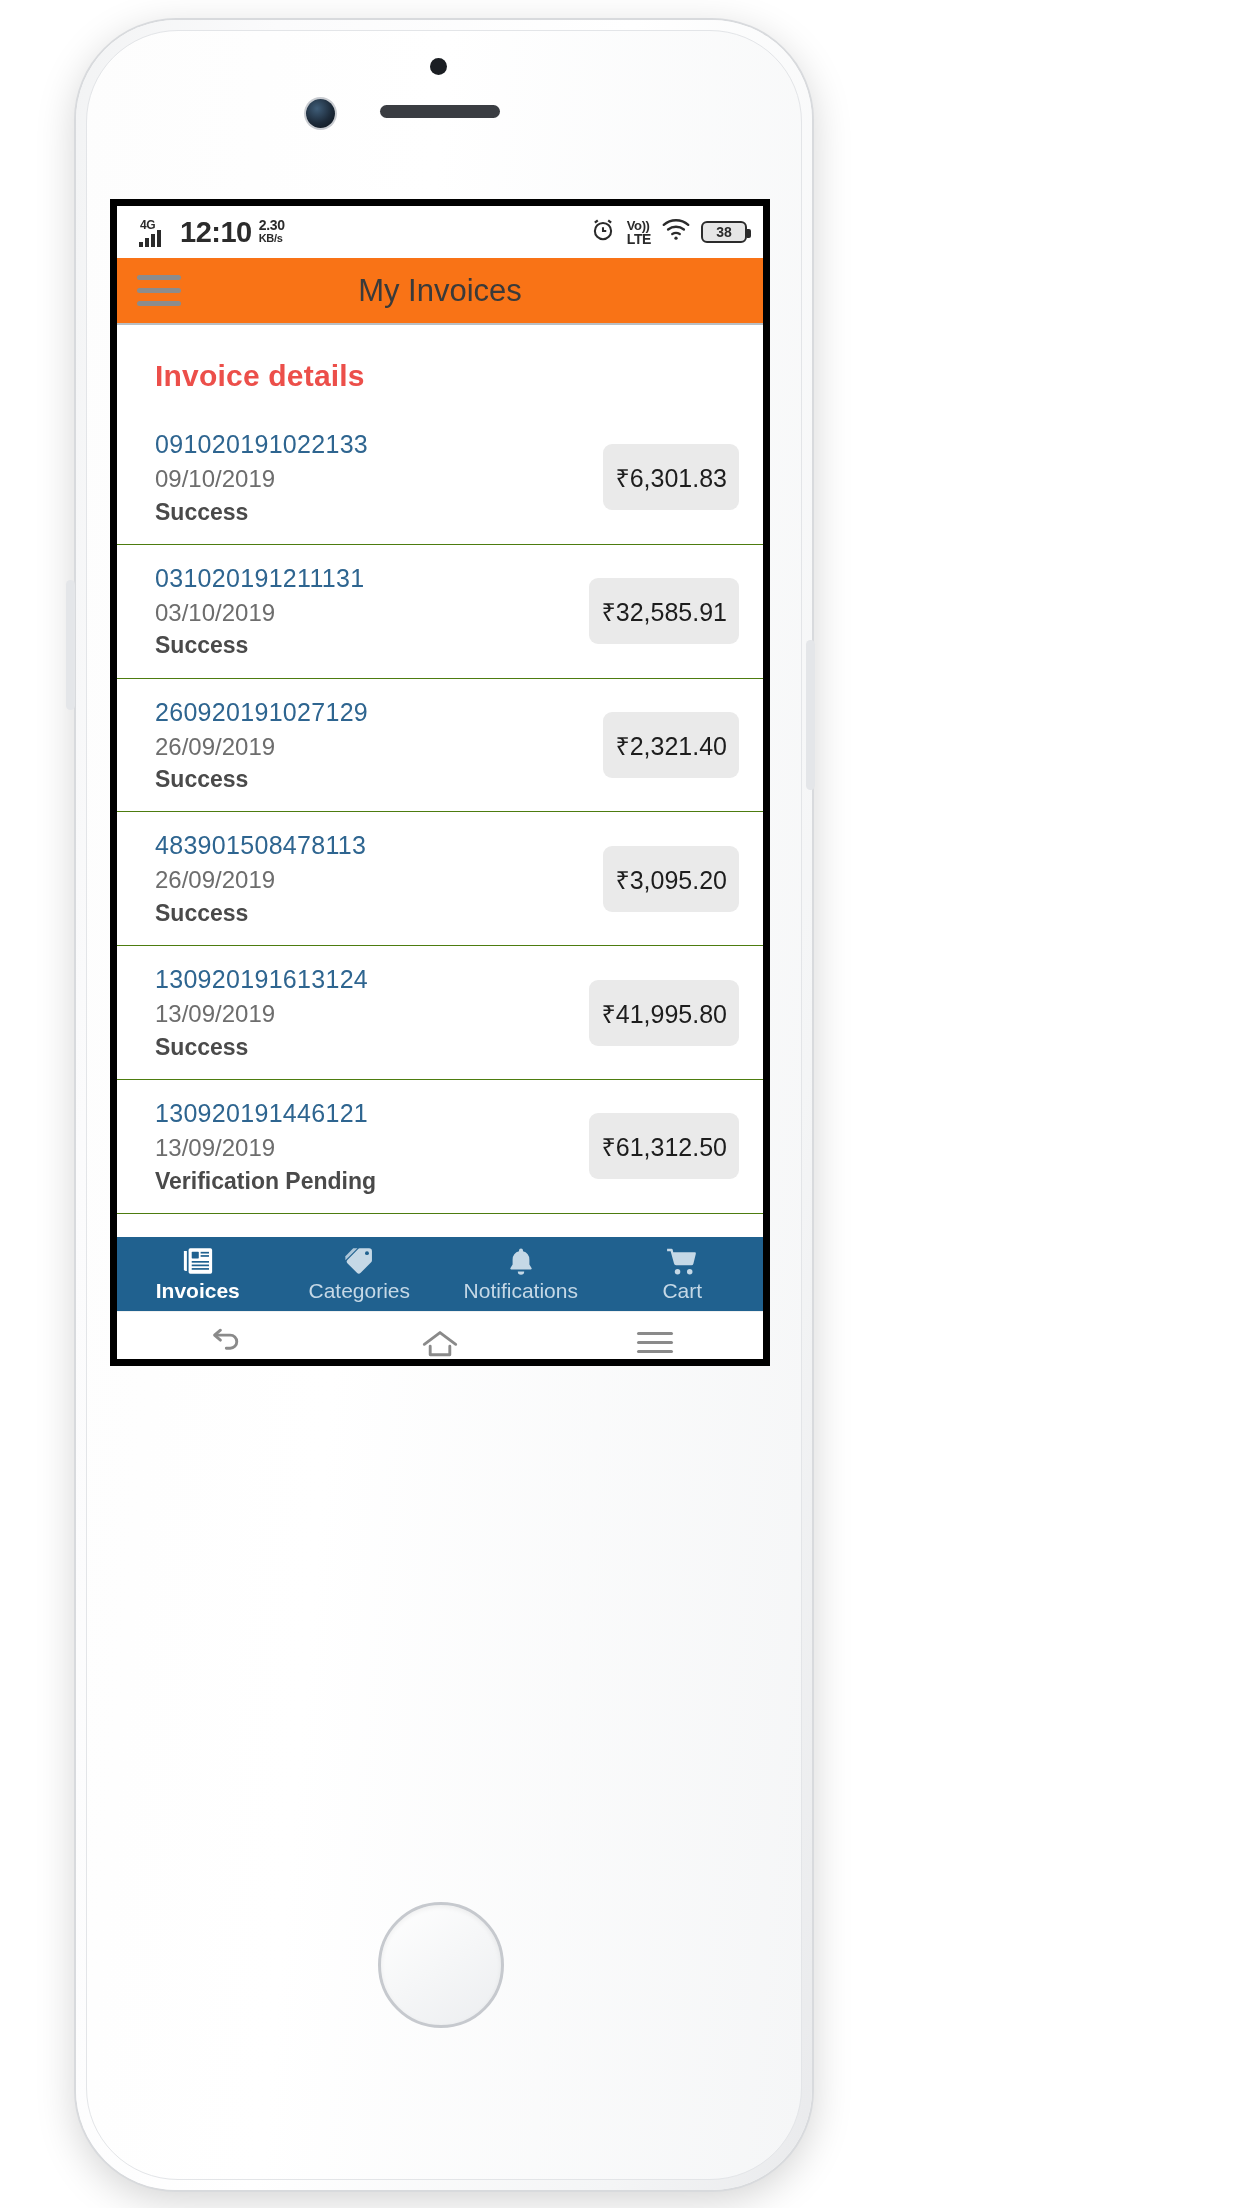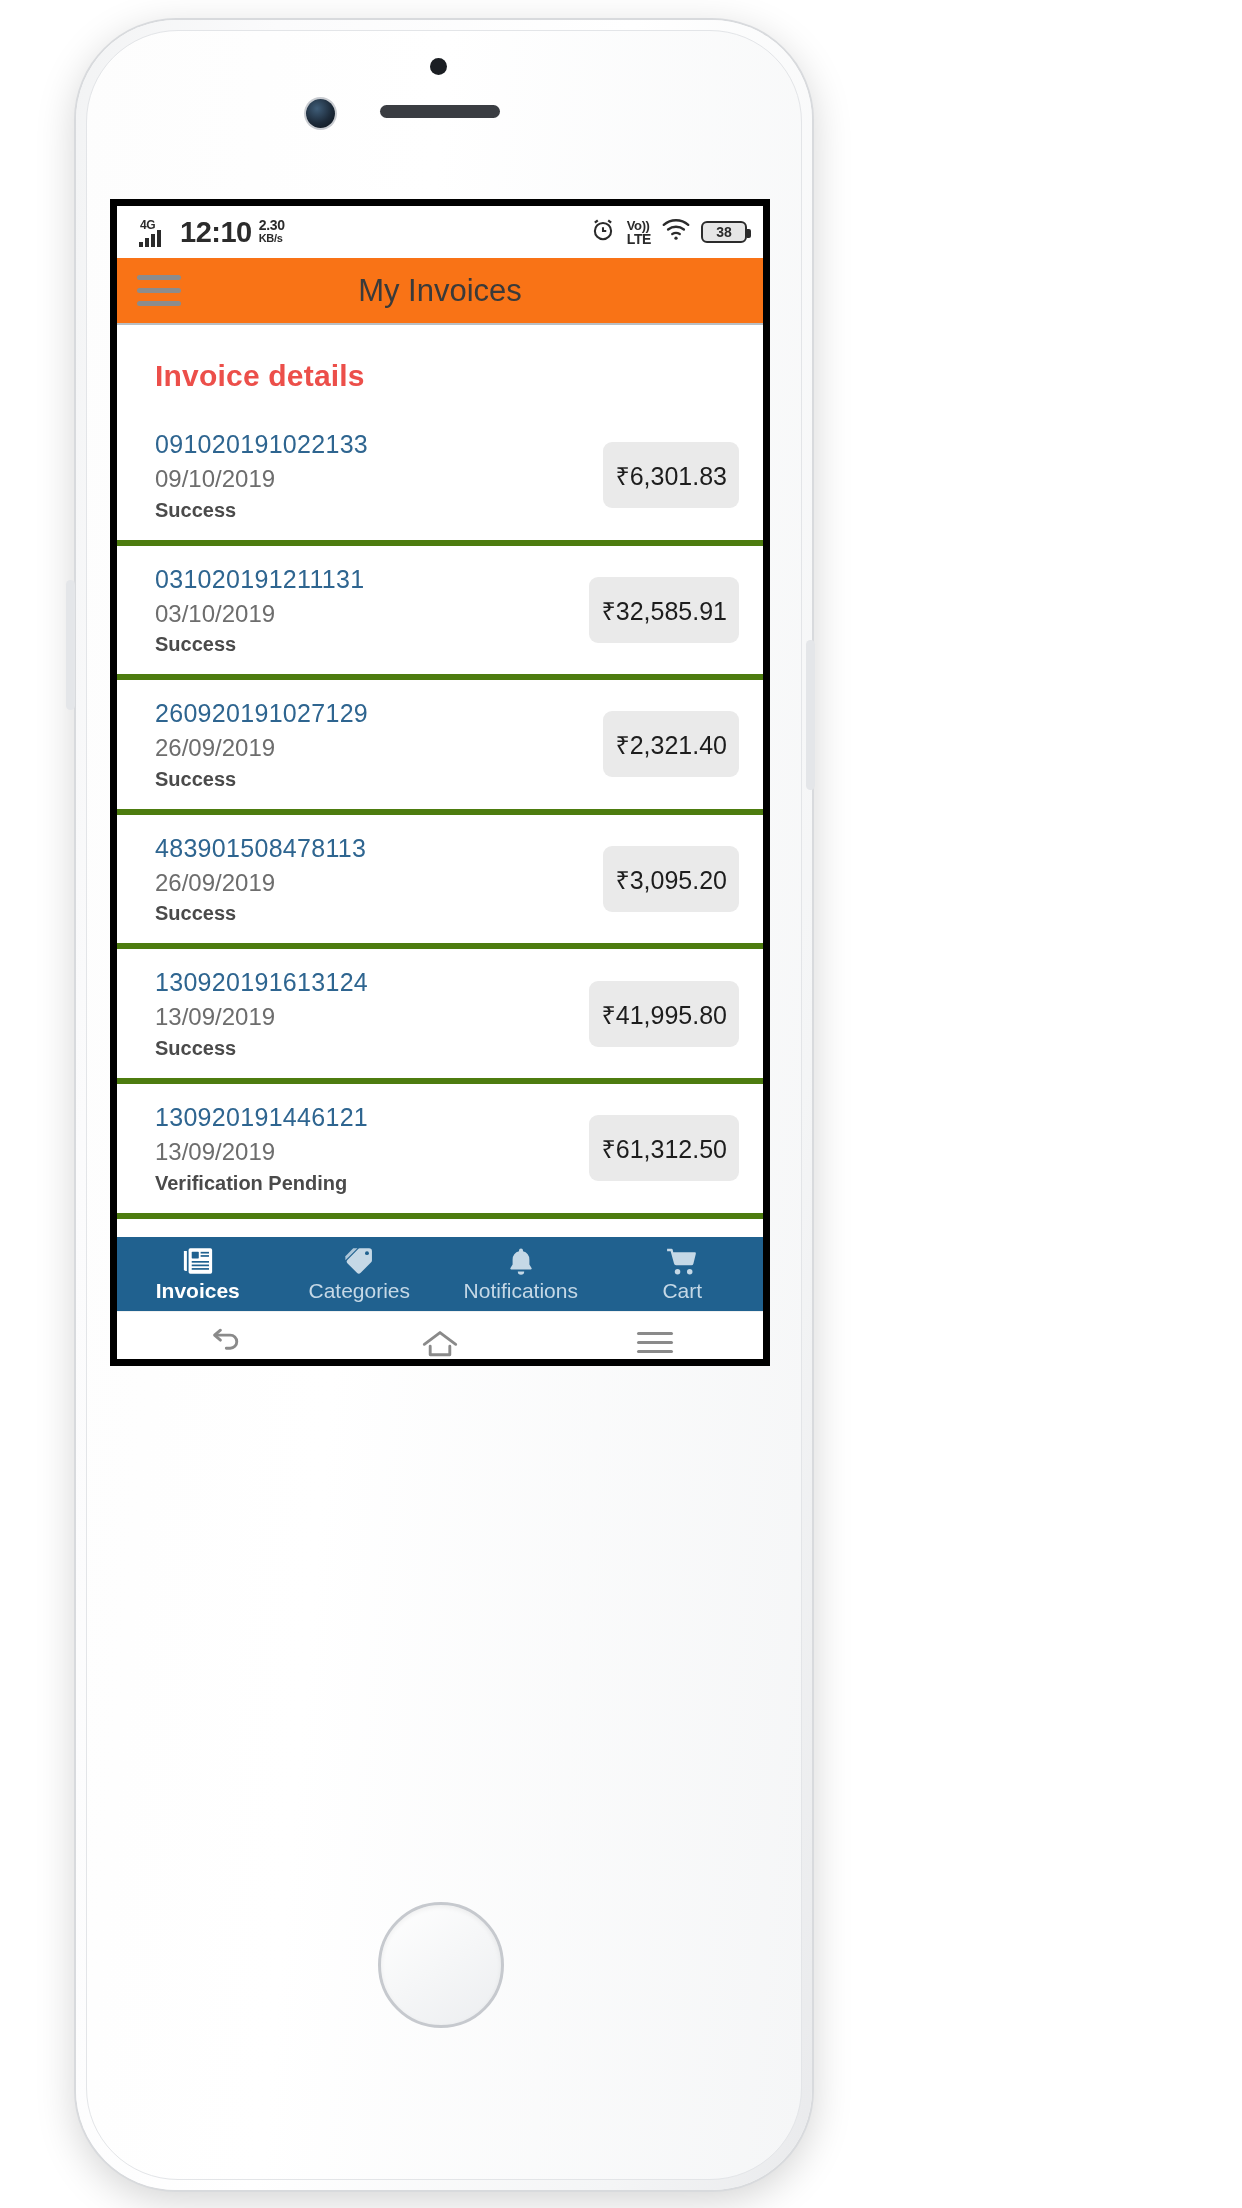--- a/index.html
+++ b/index.html
@@ -135,30 +135,30 @@
     background:#ffffff;
   }
   #section-title {
     font-size:30px; font-weight:bold; color:#ec4f4a;
     padding:34px 0 18px 38px;
     letter-spacing:.2px;
   }
   .invoice-row {
     display:flex; align-items:center;
     padding:16px 24px 16px 38px;
-    border-bottom:6px solid #4d7c0f;
+    border-bottom:1px solid #4d7c0f;
     min-height:124px;
   }
   .inv-left { flex:1; min-width:0; }
   .inv-id {
     font-size:25px; color:#2e6590; line-height:1.4;
     letter-spacing:.3px;
   }
   .inv-date { font-size:24px; color:#6d6d6d; line-height:1.4; }
-  .inv-status { font-size:20px; color:#4a4a4a; font-weight:bold; line-height:1.4; }
+  .inv-status { font-size:23px; color:#4a4a4a; font-weight:bold; line-height:1.4; }
   .inv-amount {
     background:#eaeaea; border-radius:9px;
     padding:16px 12px;
     font-size:25px; color:#1d1d1d;
     white-space:nowrap;
     margin-left:10px;
   }
 
   
   #tab-bar {

